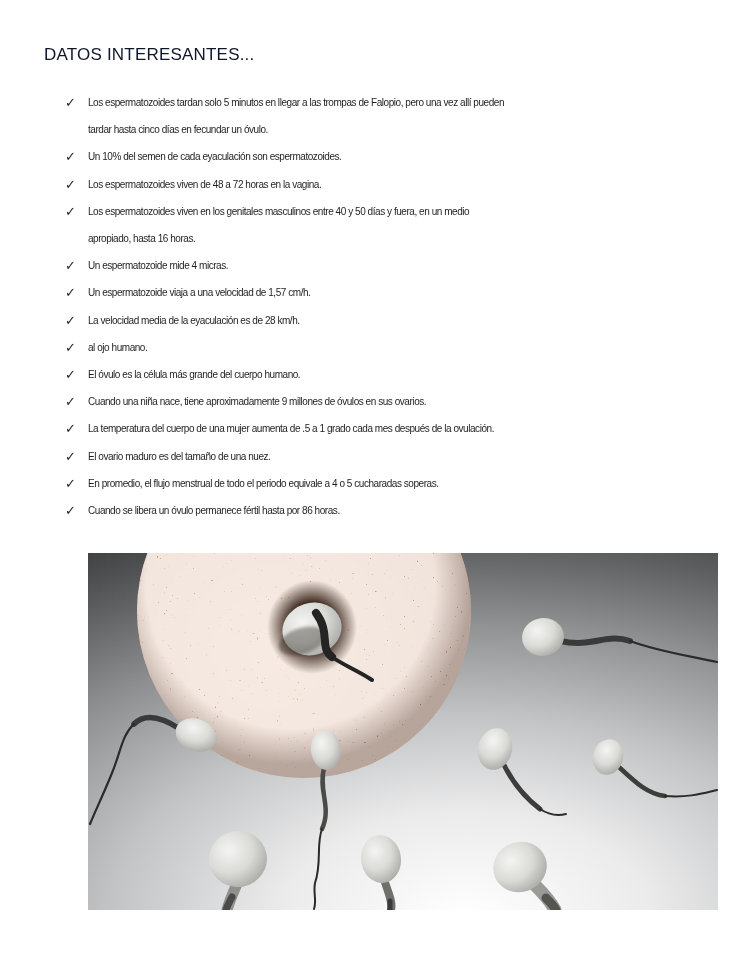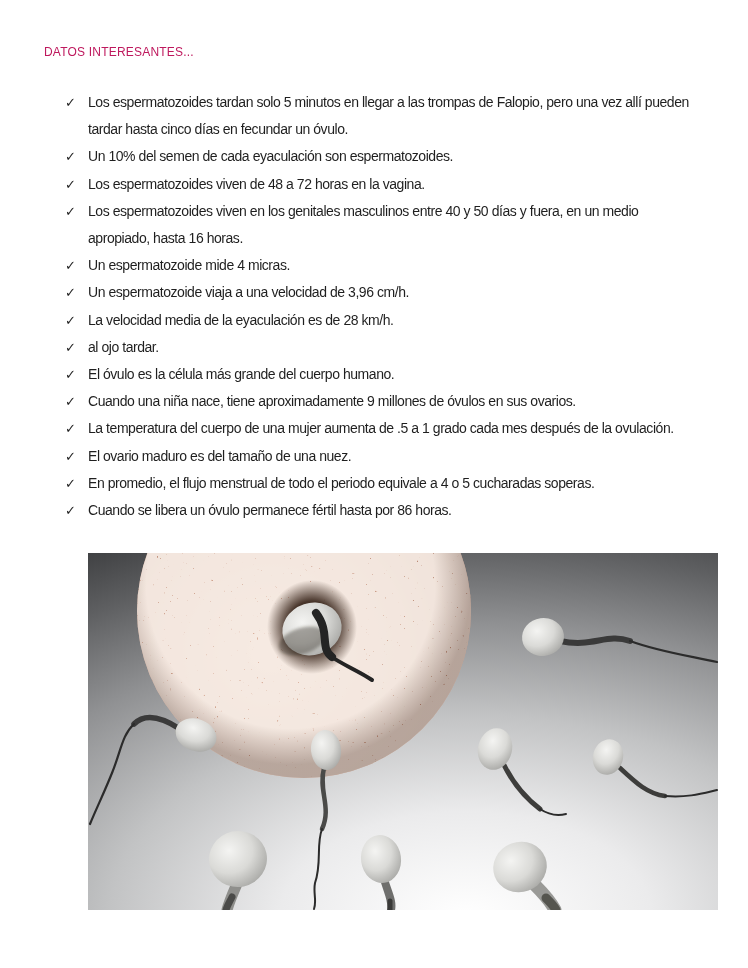--- a/index.html
+++ b/index.html
@@ -7,42 +7,42 @@
     position:relative;
     width:748px;height:968px;
     background:#ffffff;
     font-family:"Liberation Sans", sans-serif;
     color:#1b1b1b;
     overflow:hidden;
   }
   .title{
     position:absolute;
     left:44px;top:45px;
-    font-size:12px;
+    font-size:17px;
     font-weight:400;
     letter-spacing:0.2px;
-    color:#be185d;
+    color:#0f172a;
     white-space:nowrap;
   }
   .facts{
     position:absolute;
     left:65px;top:89px;
     width:660px;
   }
   .li{display:flex;align-items:flex-start;}
   .chk{
     flex:0 0 23px;
     width:23px;
     font-size:13px;
     line-height:27.2px;
     color:#1f1f1f;
   }
   .txt{flex:1;min-width:0;}
   .ln{
-    font-size:14px;
+    font-size:10px;
     line-height:27.2px;
     letter-spacing:-0.45px;
     white-space:nowrap;
     color:#1f1f1f;
   }
   .photo{
     position:absolute;
     left:88px;top:553px;
     width:630px;height:357px;
   }
@@ -84,33 +84,33 @@
     </div>
     <div class="li">
       <span class="chk">✓</span>
       <div class="txt">
           <div class="ln">Un espermatozoide mide 4 micras.</div>
         </div>
     </div>
     <div class="li">
       <span class="chk">✓</span>
       <div class="txt">
-          <div class="ln">Un espermatozoide viaja a una velocidad de 3,96 cm/h.</div>
+          <div class="ln">Un espermatozoide viaja a una velocidad de 1,57 cm/h.</div>
         </div>
     </div>
     <div class="li">
       <span class="chk">✓</span>
       <div class="txt">
           <div class="ln">La velocidad media de la eyaculación es de 28 km/h.</div>
         </div>
     </div>
     <div class="li">
       <span class="chk">✓</span>
       <div class="txt">
-      <div class="ln">al ojo tardar.</div>
+      <div class="ln">al ojo humano.</div>
         </div>
     </div>
     <div class="li">
       <span class="chk">✓</span>
       <div class="txt">
           <div class="ln">El óvulo es la célula más grande del cuerpo humano.</div>
         </div>
     </div>
     <div class="li">
       <span class="chk">✓</span>

